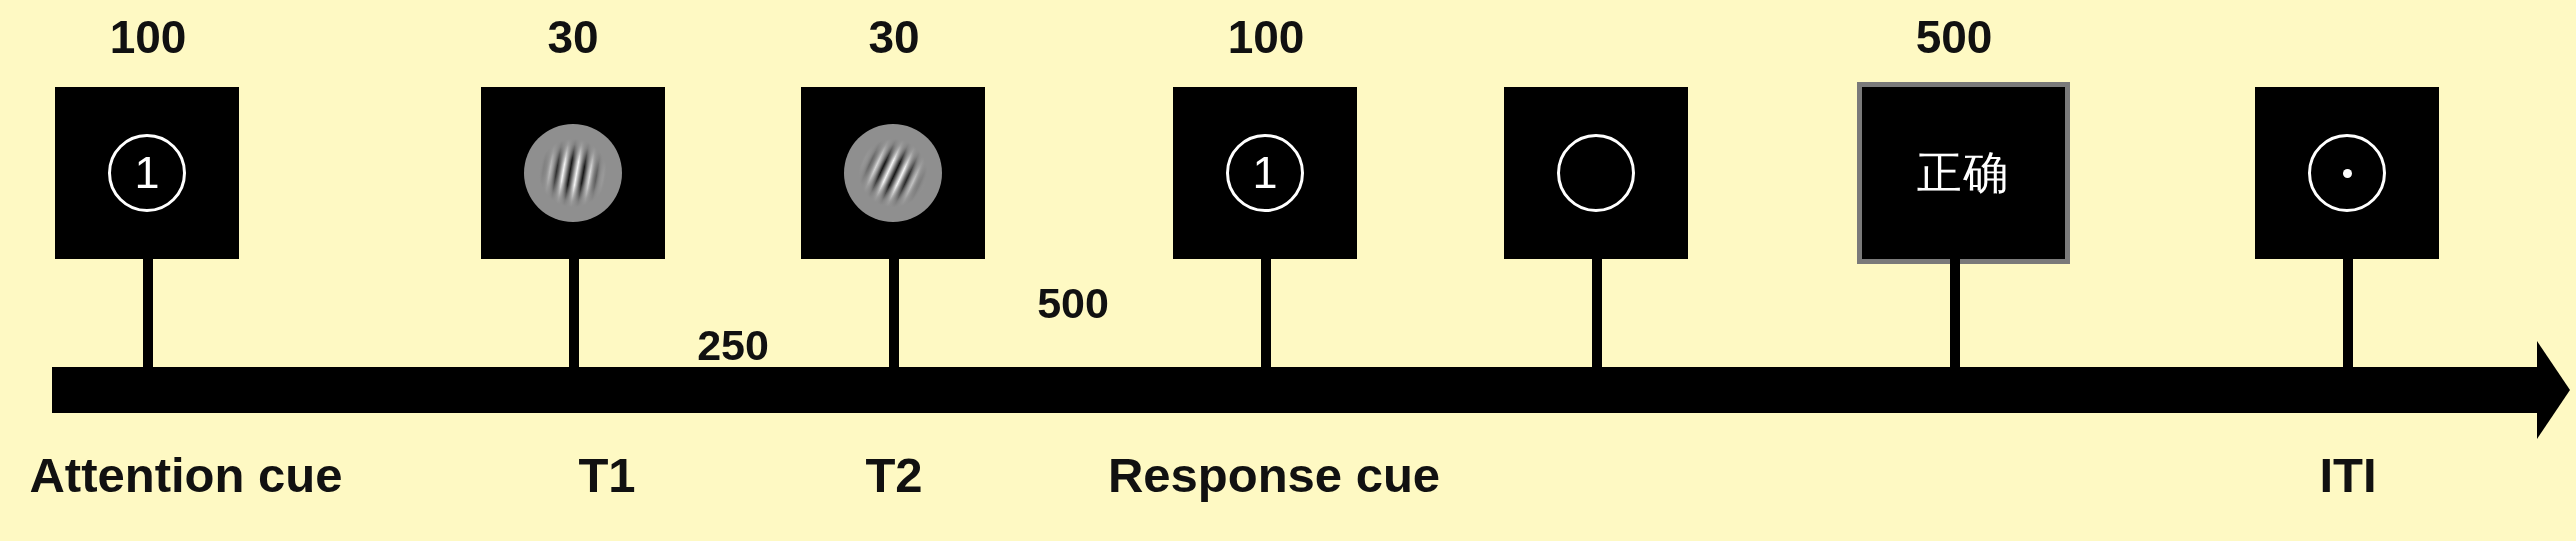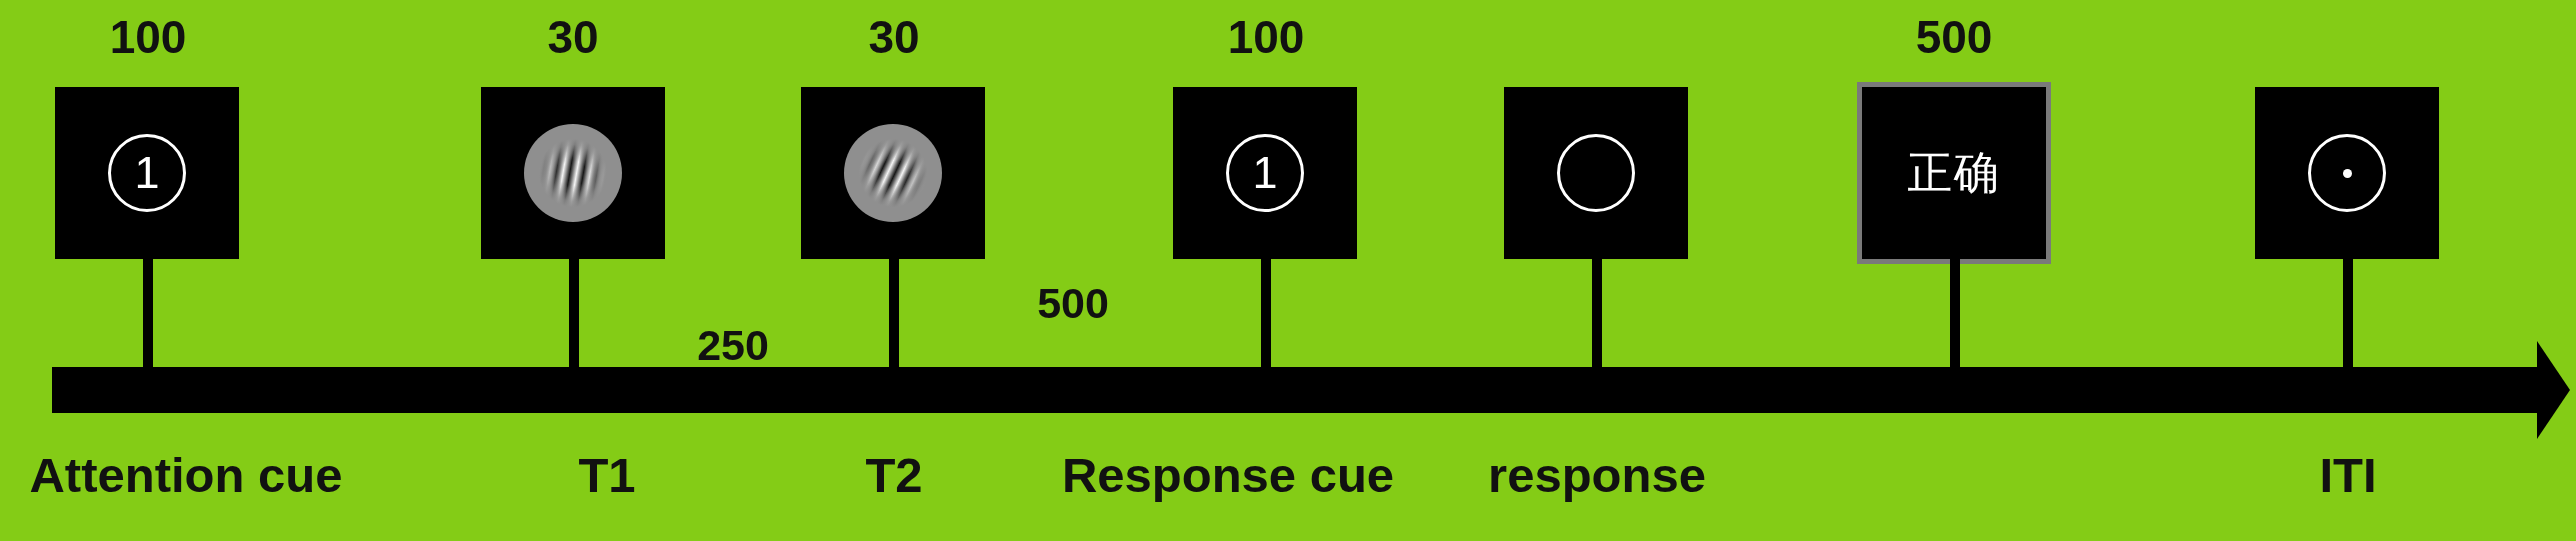--- a/index.html
+++ b/index.html
@@ -1,20 +1,20 @@
 <!DOCTYPE html>
 <html style="font-size:12px"><head>
 <meta charset="utf-8">
 <style>
   html,body{margin:0;padding:0;background:#ffffff;}
   .stage{
     position:relative;
     width:2576px;
     height:541px;
-    background:#84cc16;
+    background:#fef9c3;
     overflow:hidden;
     font-family:"Liberation Sans","DejaVu Sans",sans-serif;
     color:#111;
   }
   
   .num{
     position:absolute;
     top:10.4px;
     transform:translateX(-50%);
     font-size:46px;
@@ -26,20 +26,21 @@
   .sq{
     position:absolute;
     top:87px;
     width:184px;
     height:172px;
     background:#000000;
   }
   .sq.feedback{
     border:5.2px solid #7a7a7a;
     margin:-5.2px 0 0 -5.2px;
+    padding-left:19px;
   }
   
   .ring{
     position:absolute;
     left:50%;top:50%;
     transform:translate(-50%,-50%);
     width:72px;height:72px;
     border:3.7px solid #ffffff;
     border-radius:50%;
     display:flex;align-items:center;justify-content:center;
@@ -136,21 +137,21 @@
   .x0 .sq{left:55px;}  .x0 .tick{left:143px;}
   .x1 .sq{left:481px;} .x1 .tick{left:569px;}
   .x2 .sq{left:801px;}.x2 .tick{left:889px;}
   .x3 .sq{left:1173px;}.x3 .tick{left:1261px;}
   .x4 .sq{left:1504px;}.x4 .tick{left:1592px;}
   .x5 .sq{left:1862px;}.x5 .tick{left:1950px;}
   .x6 .sq{left:2255px;}.x6 .tick{left:2343px;}
   .nx0{left:148px;} .nx1{left:573px;} .nx2{left:894px;}
   .nx3{left:1266px;}.nx5{left:1954px;}.nx6{left:2348px;}
   .lx0{left:186px;} .lx1{left:607px;} .lx2{left:894px;}
-  .lx3{left:1228px;}.lx4{left:1597px;}.lx5{left:1954px;}.lx6{left:2348px;}
+  .lx3{left:1274px;}.lx4{left:1597px;}.lx5{left:1954px;}.lx6{left:2348px;}
   .ix0{left:391px;} .ix1{left:733px;margin-top:42px;} .ix2{left:1073px;}
 </style>
 </head>
 <body>
 
 <div class="stage">
 
   <div class="num nx0">100</div>
   <div class="num nx1">30</div>
   <div class="num nx2">30</div>
@@ -215,17 +216,16 @@
   <div class="interval ix1">250</div>
   <div class="interval ix2">500</div>
 
   <div class="bar"></div>
   <div class="arrowhead"></div>
 
   <div class="evlabel lx0">Attention cue</div>
   <div class="evlabel lx1">T1</div>
   <div class="evlabel lx2">T2</div>
   <div class="evlabel lx3">Response cue</div>
-  <div class="evlabel lx4">response</div>
   <div class="evlabel lx6">ITI</div>
 
 </div>
 
 
 </body></html>

